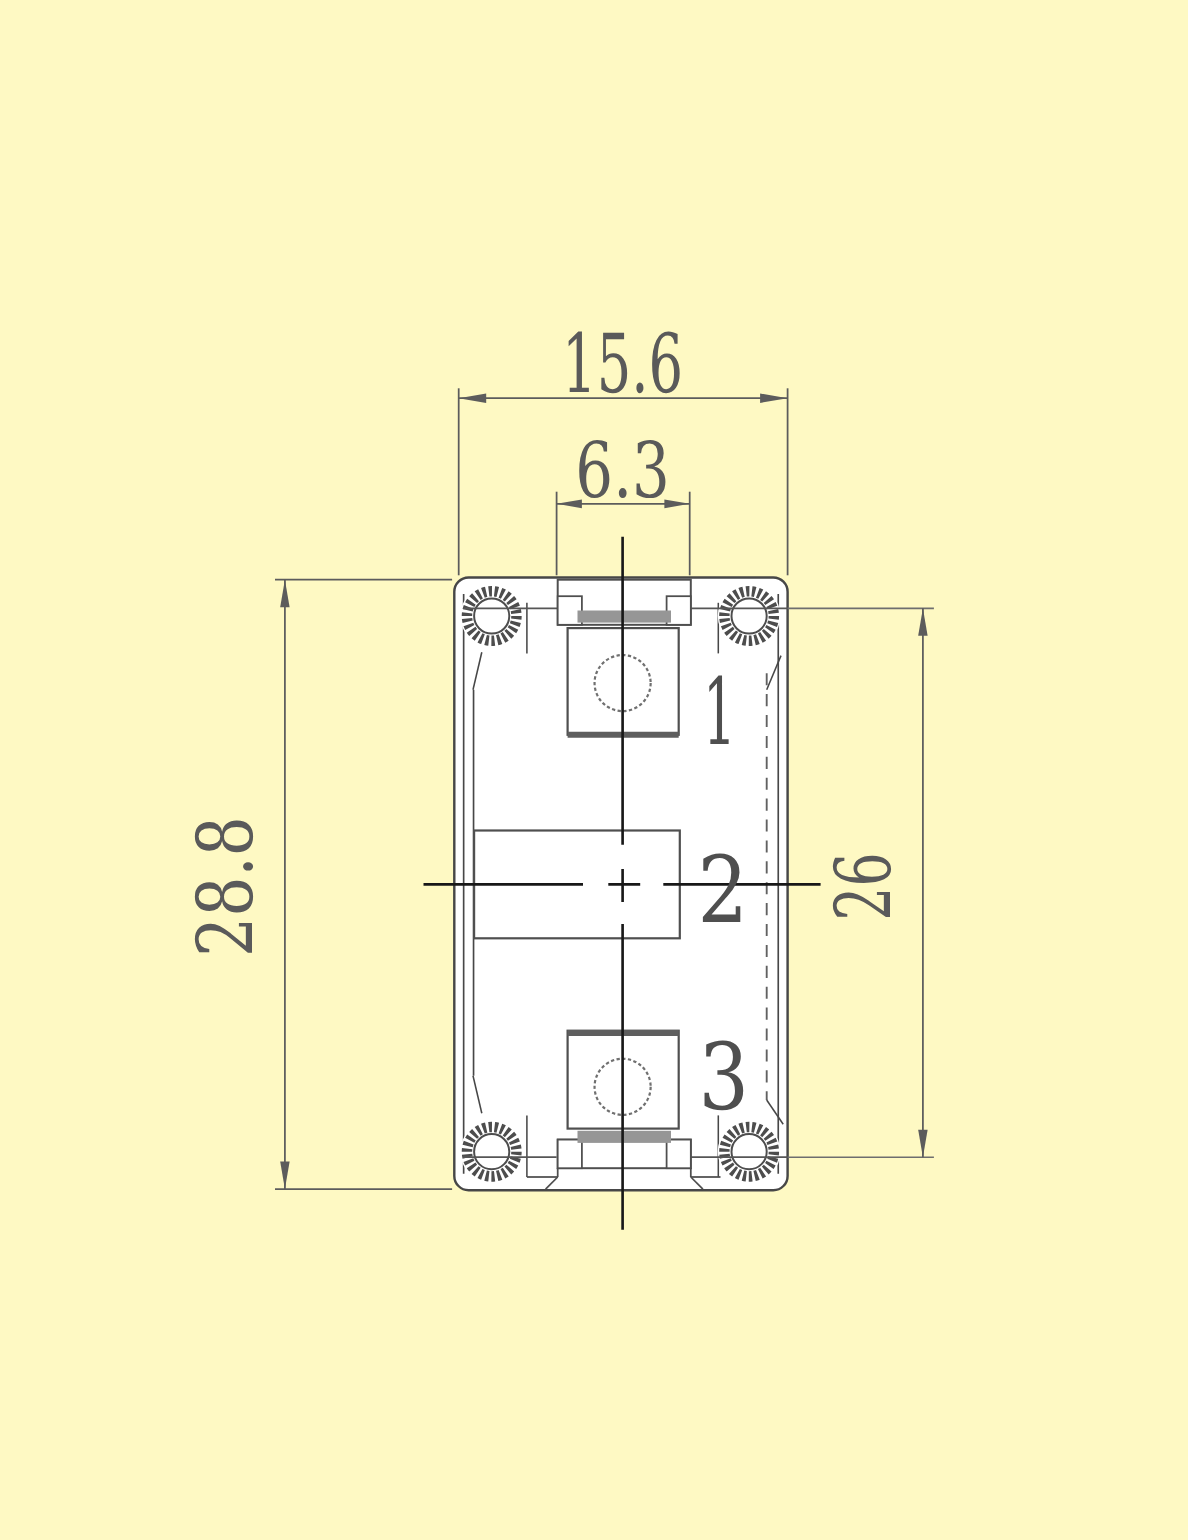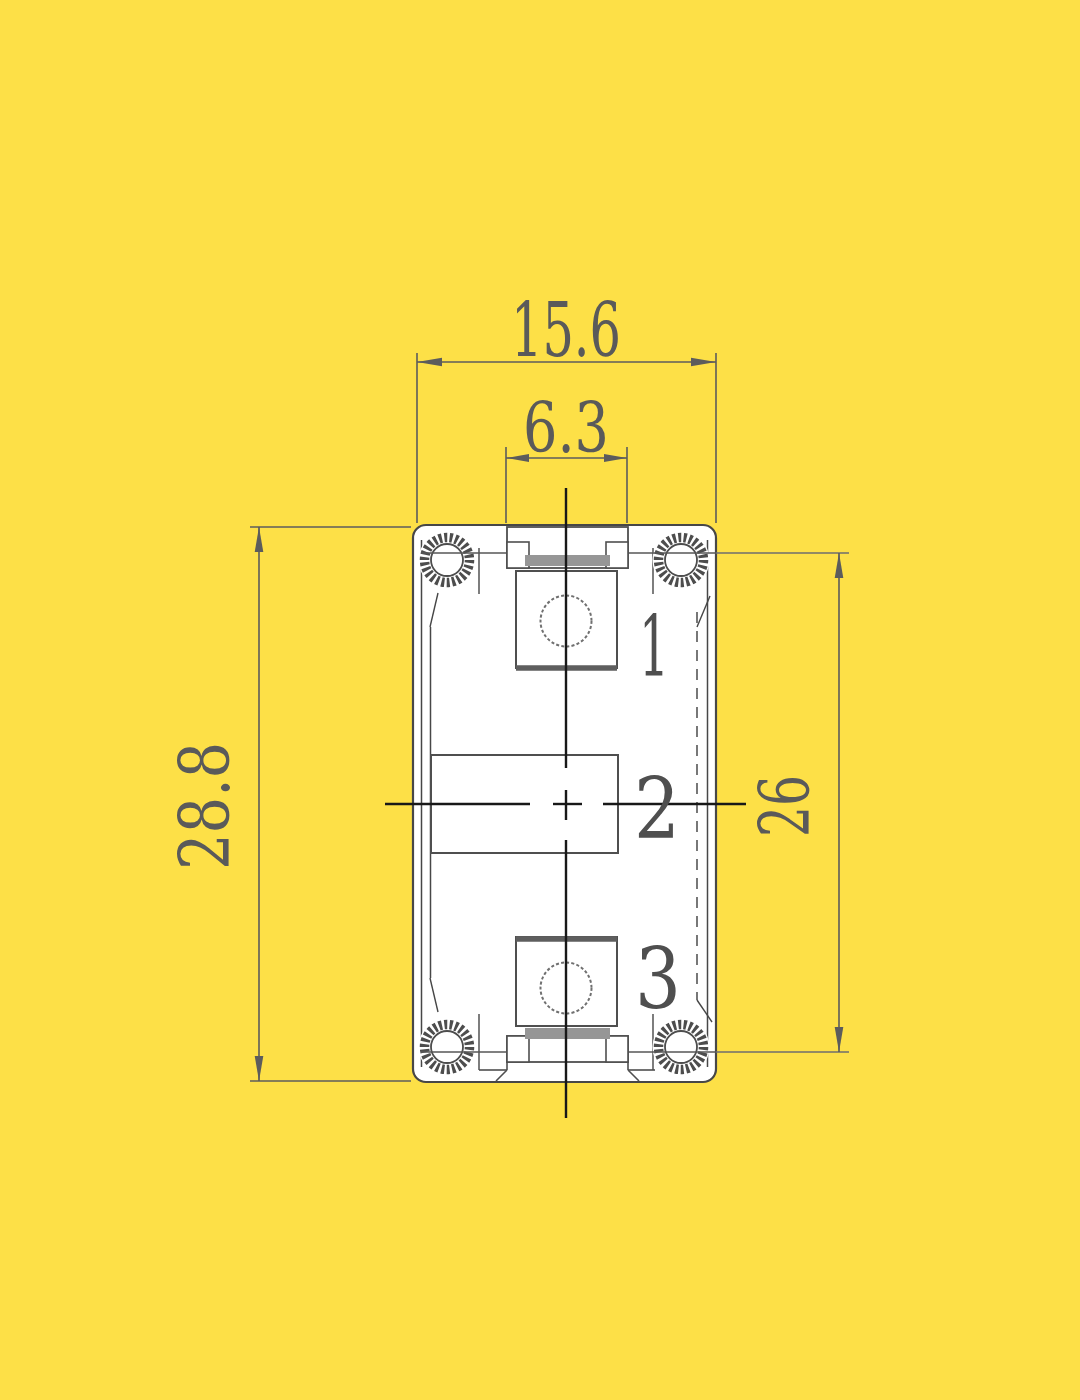--- a/index.html
+++ b/index.html
@@ -1,16 +1,16 @@
 <!DOCTYPE html>
 <html><head>
 <meta charset="utf-8">
 <style>
   html,body{margin:0;padding:0;background:#ffffff;}
-  .canvas{position:relative;width:1080px;height:1400px;background:#fde047;overflow:hidden;}
+  .canvas{position:relative;width:1080px;height:1400px;background:#fef9c3;overflow:hidden;}
   svg{display:block;}
   text{font-family:"DejaVu Serif", serif;}
   .dimtxt{fill:#5a5a5a;}
   .pintxt{fill:#4f4f4f;}
 </style>
 </head>
 <body>
 
 <div class="canvas">
 <svg width="1080" height="1400" viewBox="0 0 1080 1400">

